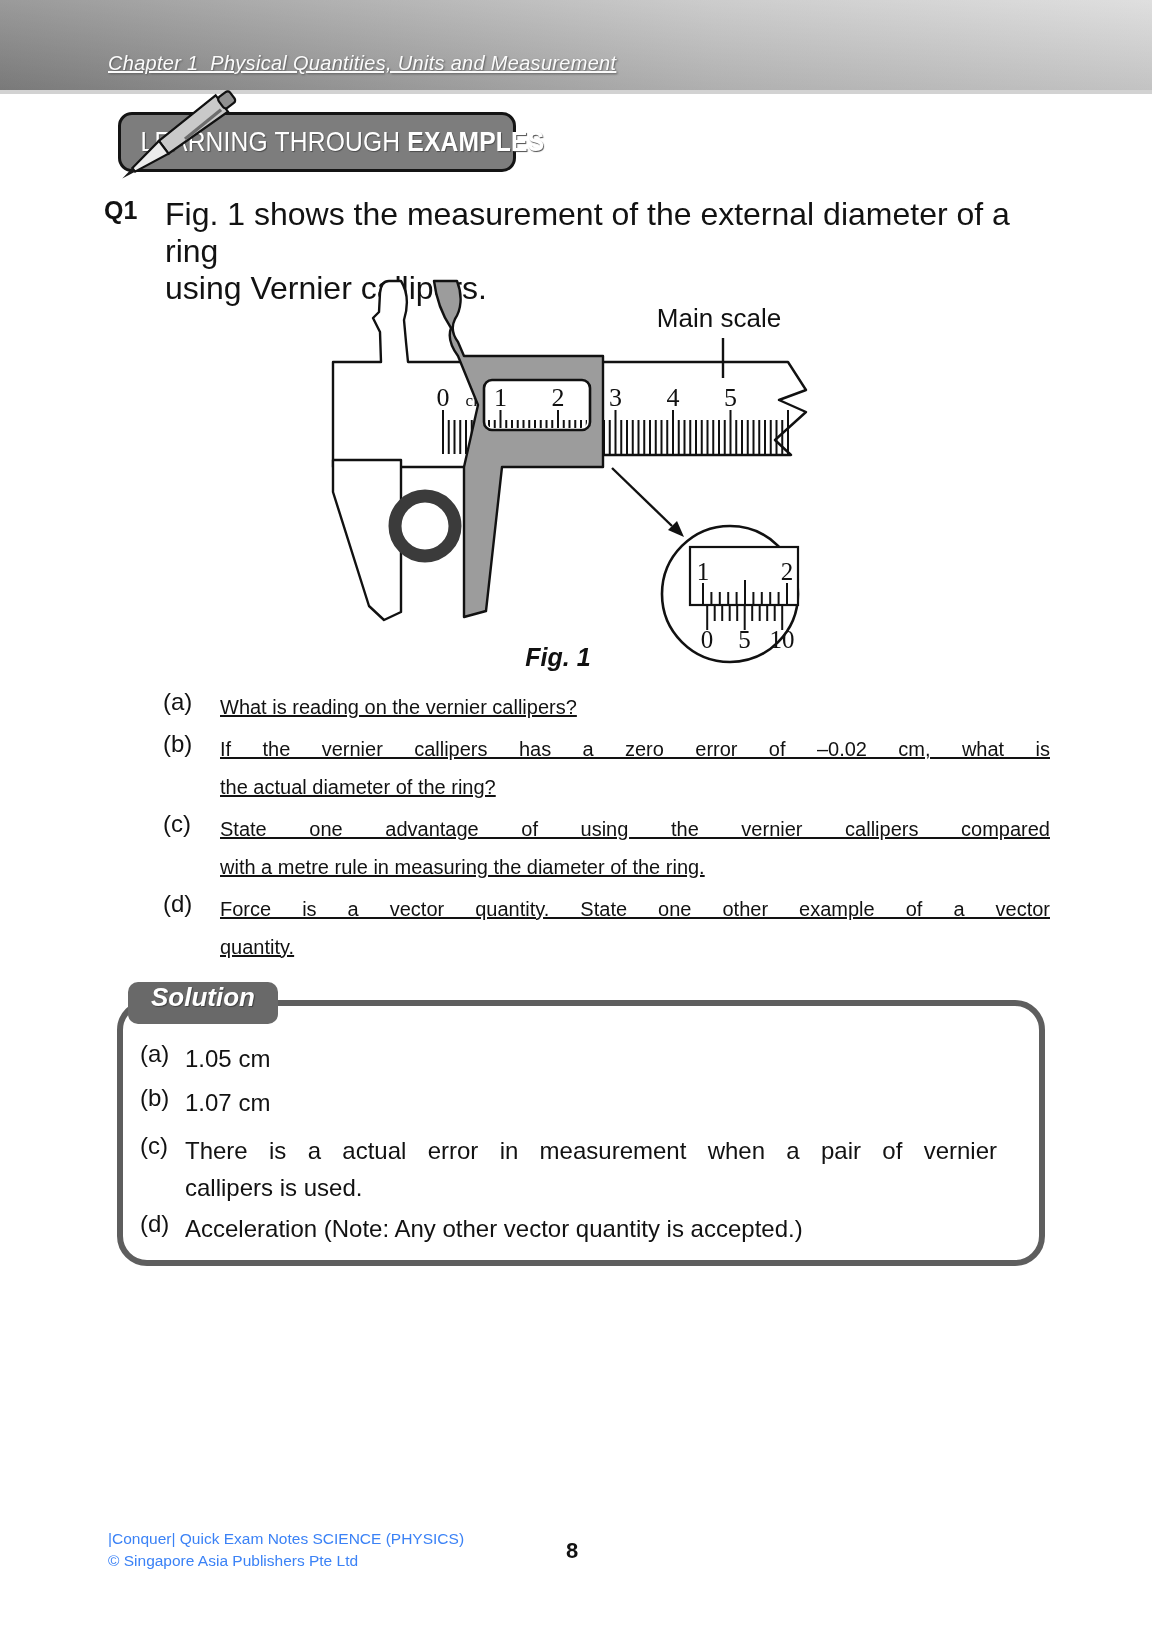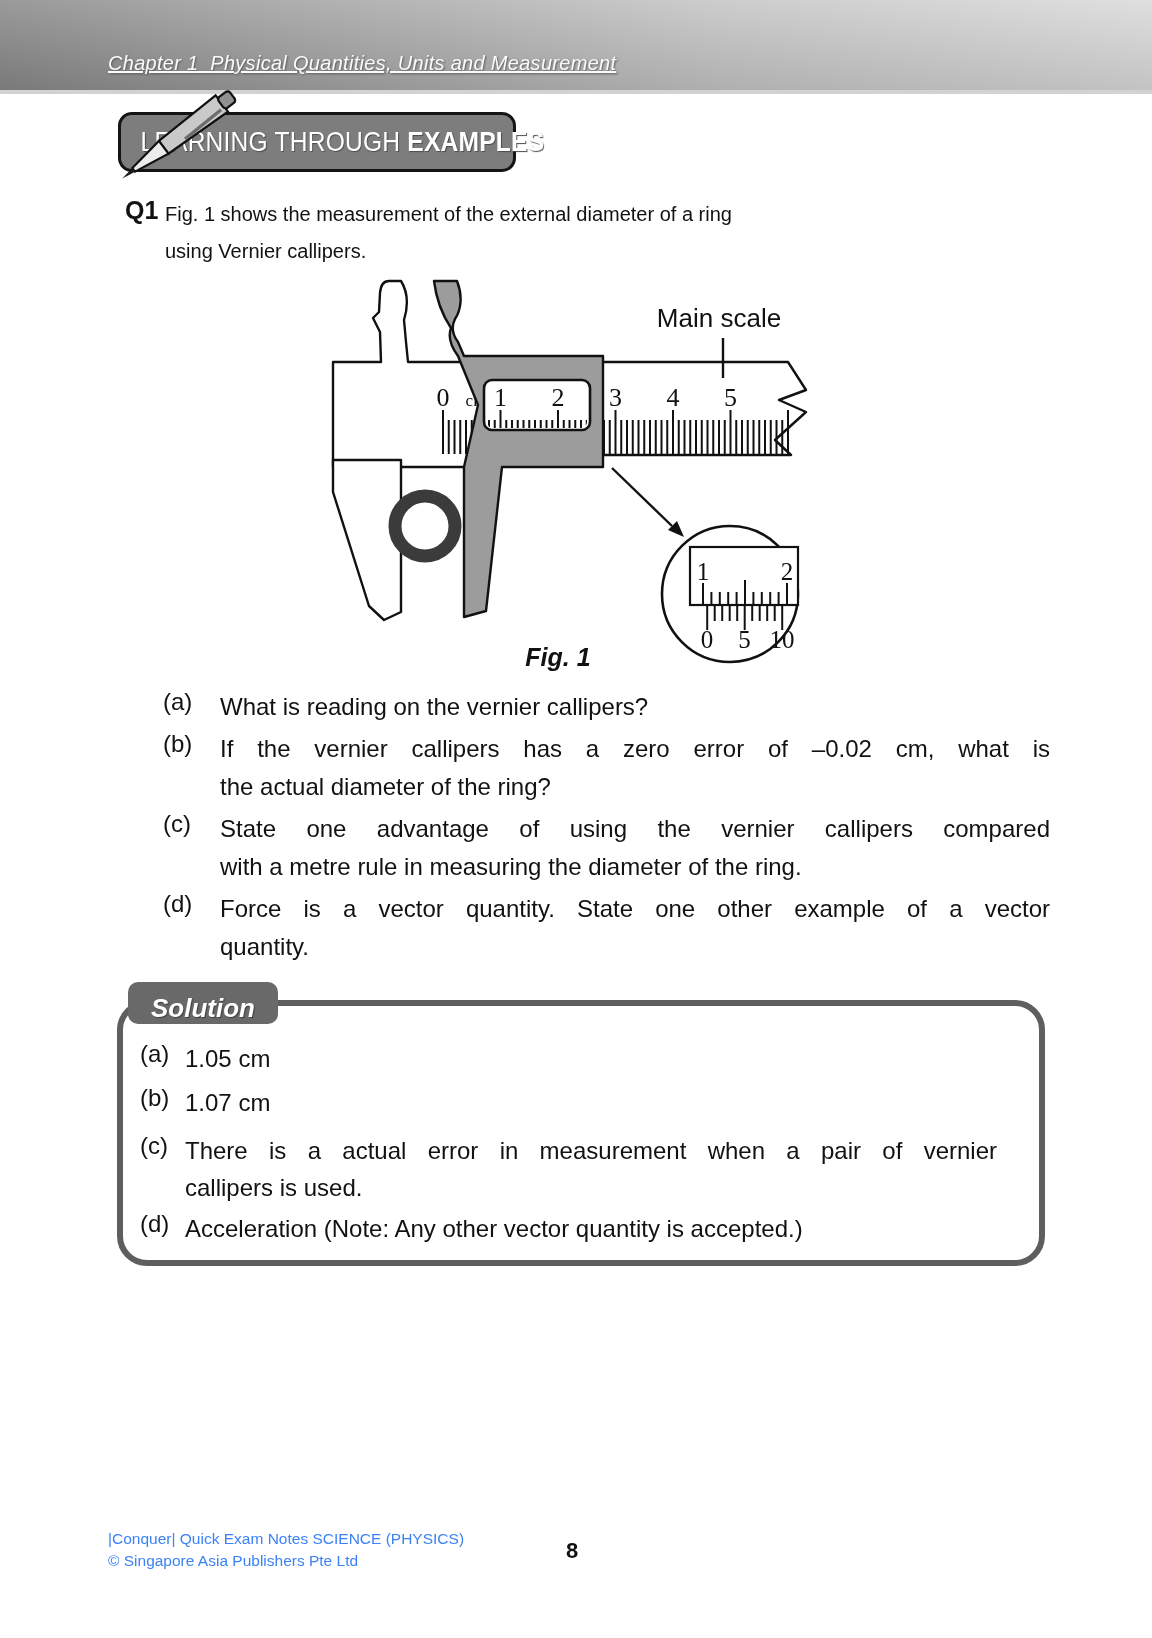--- a/index.html
+++ b/index.html
@@ -19,25 +19,25 @@
   .badge{left:118px;top:112px;width:398px;height:60px;background:#7d7d7d;
     border:3px solid #141414;border-radius:14px;box-sizing:border-box;
     display:flex;align-items:center;justify-content:center;padding-left:50px;}
   .badge-label{color:#ffffff;font-size:28px;white-space:nowrap;
     transform:scaleX(.88);transform-origin:50% 50%;letter-spacing:.2px;
     text-shadow:1px 1px 1px #4c4c4c;}
   .badge-label b{font-weight:700;}
   .pen{left:151px;top:63px;width:50px;height:150px;transform:rotate(53deg);transform-origin:50% 50%;}
 
   
-  .qnum{left:104px;top:196px;font-size:25px;font-weight:700;margin-left:21px;}
-  .qintro{left:165px;top:196px;width:890px;font-size:20px;line-height:37px;}
+  .qnum{left:104px;top:196px;font-size:25px;font-weight:700;}
+  .qintro{left:165px;top:196px;width:890px;font-size:32px;line-height:37px;}
   .plabel{font-size:24px;}
   .q-label{left:163px;width:52px;}
-  .q-text{left:220px;width:830px;font-size:24px;line-height:38px;}
+  .q-text{left:220px;width:830px;font-size:20px;line-height:38px;text-decoration:underline;}
   .ln:empty{display:none;}
   .stretch{text-align:justify;text-align-last:justify;}
 
   
   .fig{left:280px;top:258px;width:580px;height:424px;}
   .fig .white{fill:#ffffff;stroke:#111;stroke-width:2.4;stroke-linejoin:round;}
   .fig .gray{fill:#9c9c9c;stroke:#111;stroke-width:2.4;stroke-linejoin:round;}
   .fig .win{fill:#ffffff;stroke:#111;stroke-width:2.6;}
   .fig .ring{fill:#ffffff;stroke:#3b3b3b;stroke-width:13;}
   .fig .mag{fill:#ffffff;stroke:#111;stroke-width:2.6;}
@@ -49,21 +49,21 @@
   .fig .unit{font-size:17px;}
   .fig .magnum{font-family:"Liberation Serif",serif;font-size:25px;text-anchor:middle;}
   .fig .mslabel{font-family:"Liberation Sans",sans-serif;font-size:26px;text-anchor:middle;}
   .fig .figcap{font-family:"Liberation Sans",sans-serif;font-size:25px;font-weight:700;
                font-style:italic;text-anchor:middle;}
 
   
   .solbox{left:117px;top:1000px;width:928px;height:266px;border:6px solid #5e5e5e;
     border-radius:30px;box-sizing:border-box;background:#fff;}
   .soltab{left:128px;top:982px;width:150px;height:42px;background:#696969;border-radius:10px;
-    display:flex;align-items:flex-end;justify-content:center;}
+    display:flex;align-items:flex-start;justify-content:center;}
   .soltab span{color:#ffffff;font-style:italic;font-weight:700;font-size:26px;
     text-shadow:1px 1px 1px #3f3f3f;}
   .s-label{left:140px;width:50px;}
   .s-text{left:185px;width:812px;font-size:24px;line-height:37px;}
 
   
   .footer{left:108px;top:1528px;font-size:15.5px;line-height:22px;color:#3b82f6;}
   .pageno{left:566px;top:1538px;font-size:22px;font-weight:700;}
 </style>
 </head>

